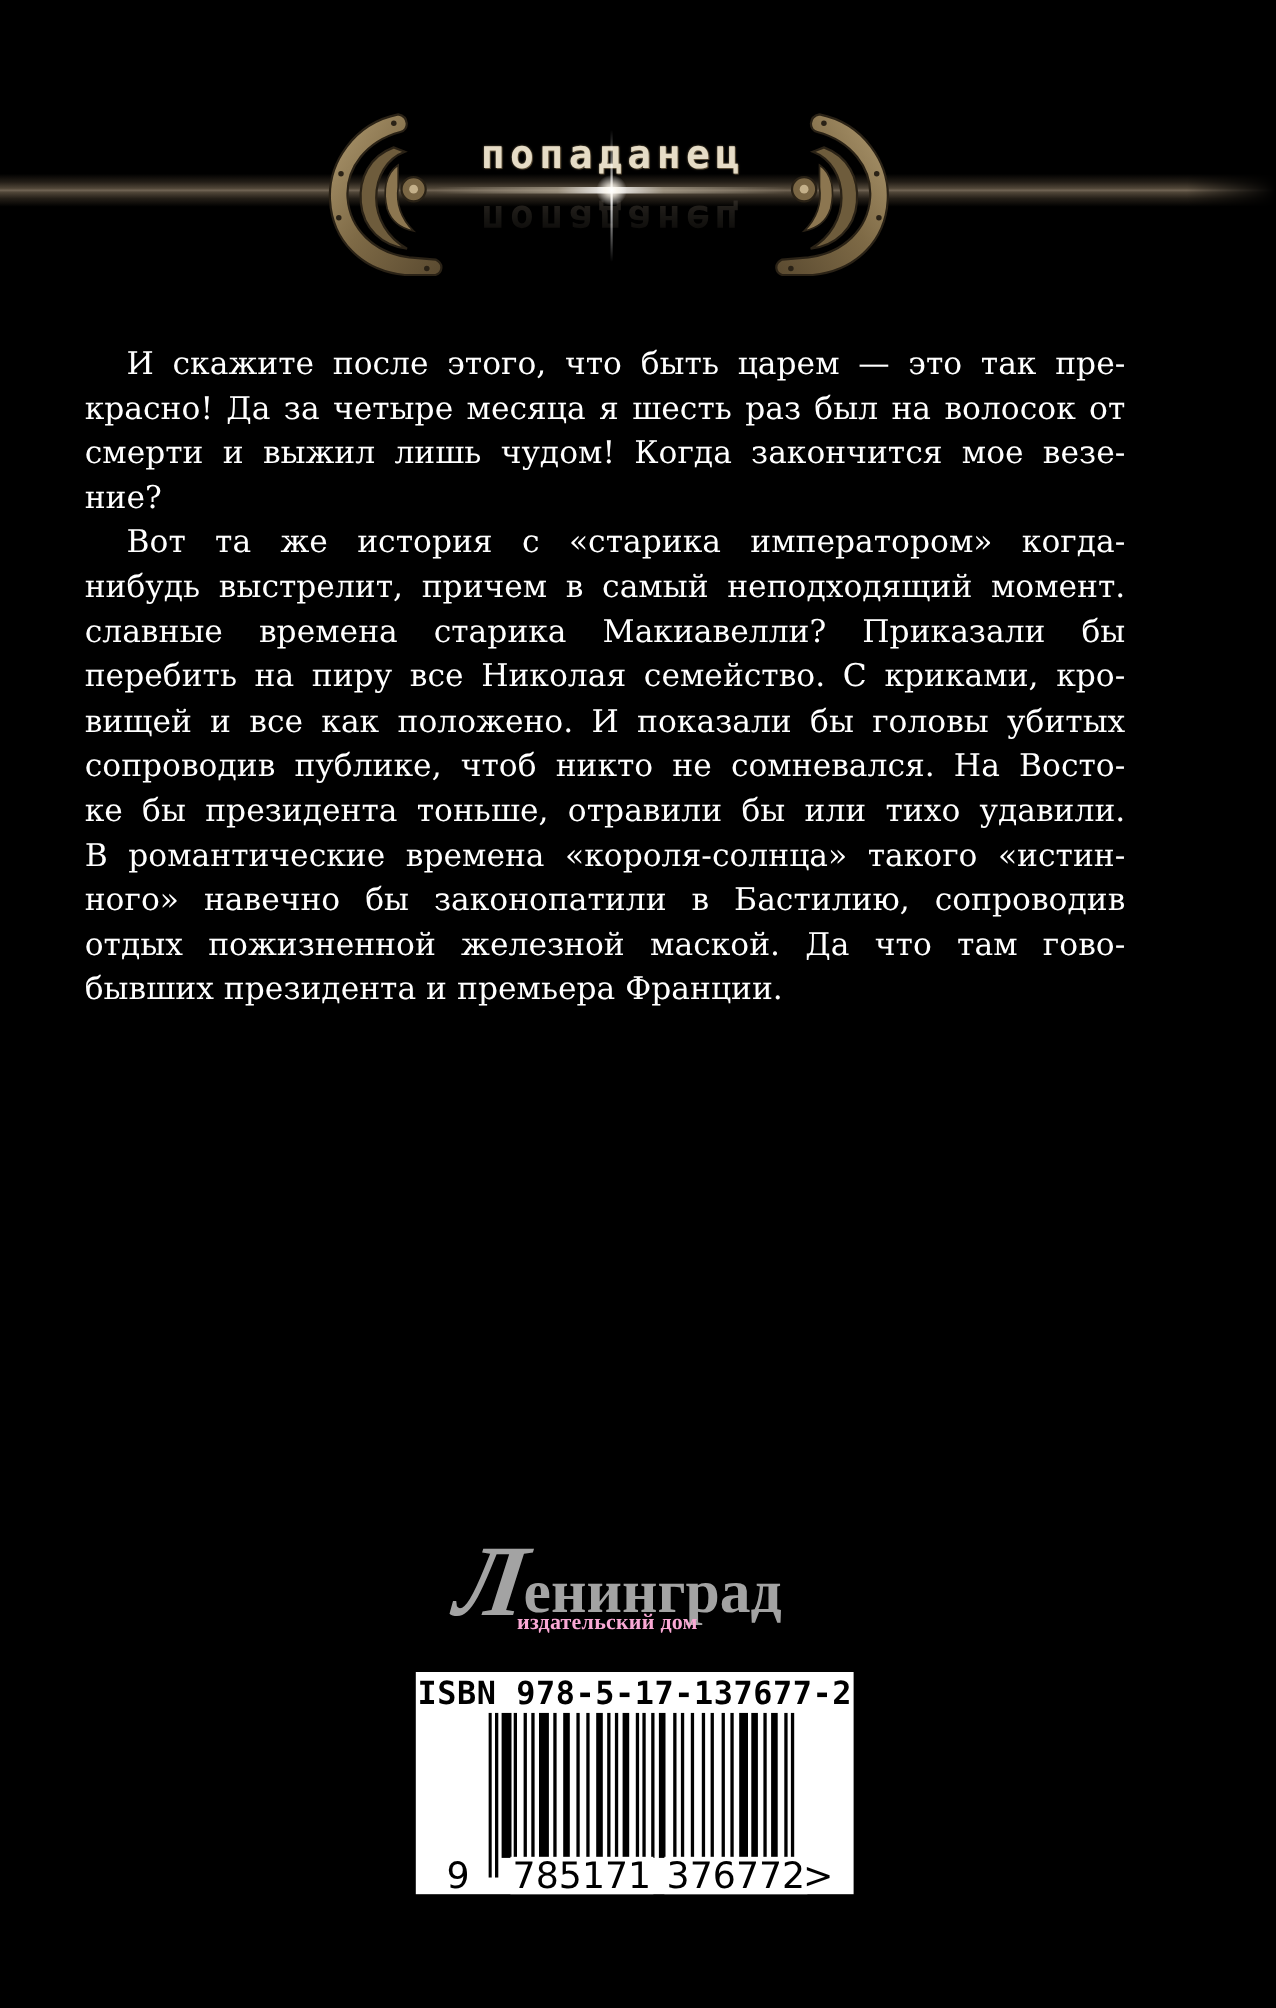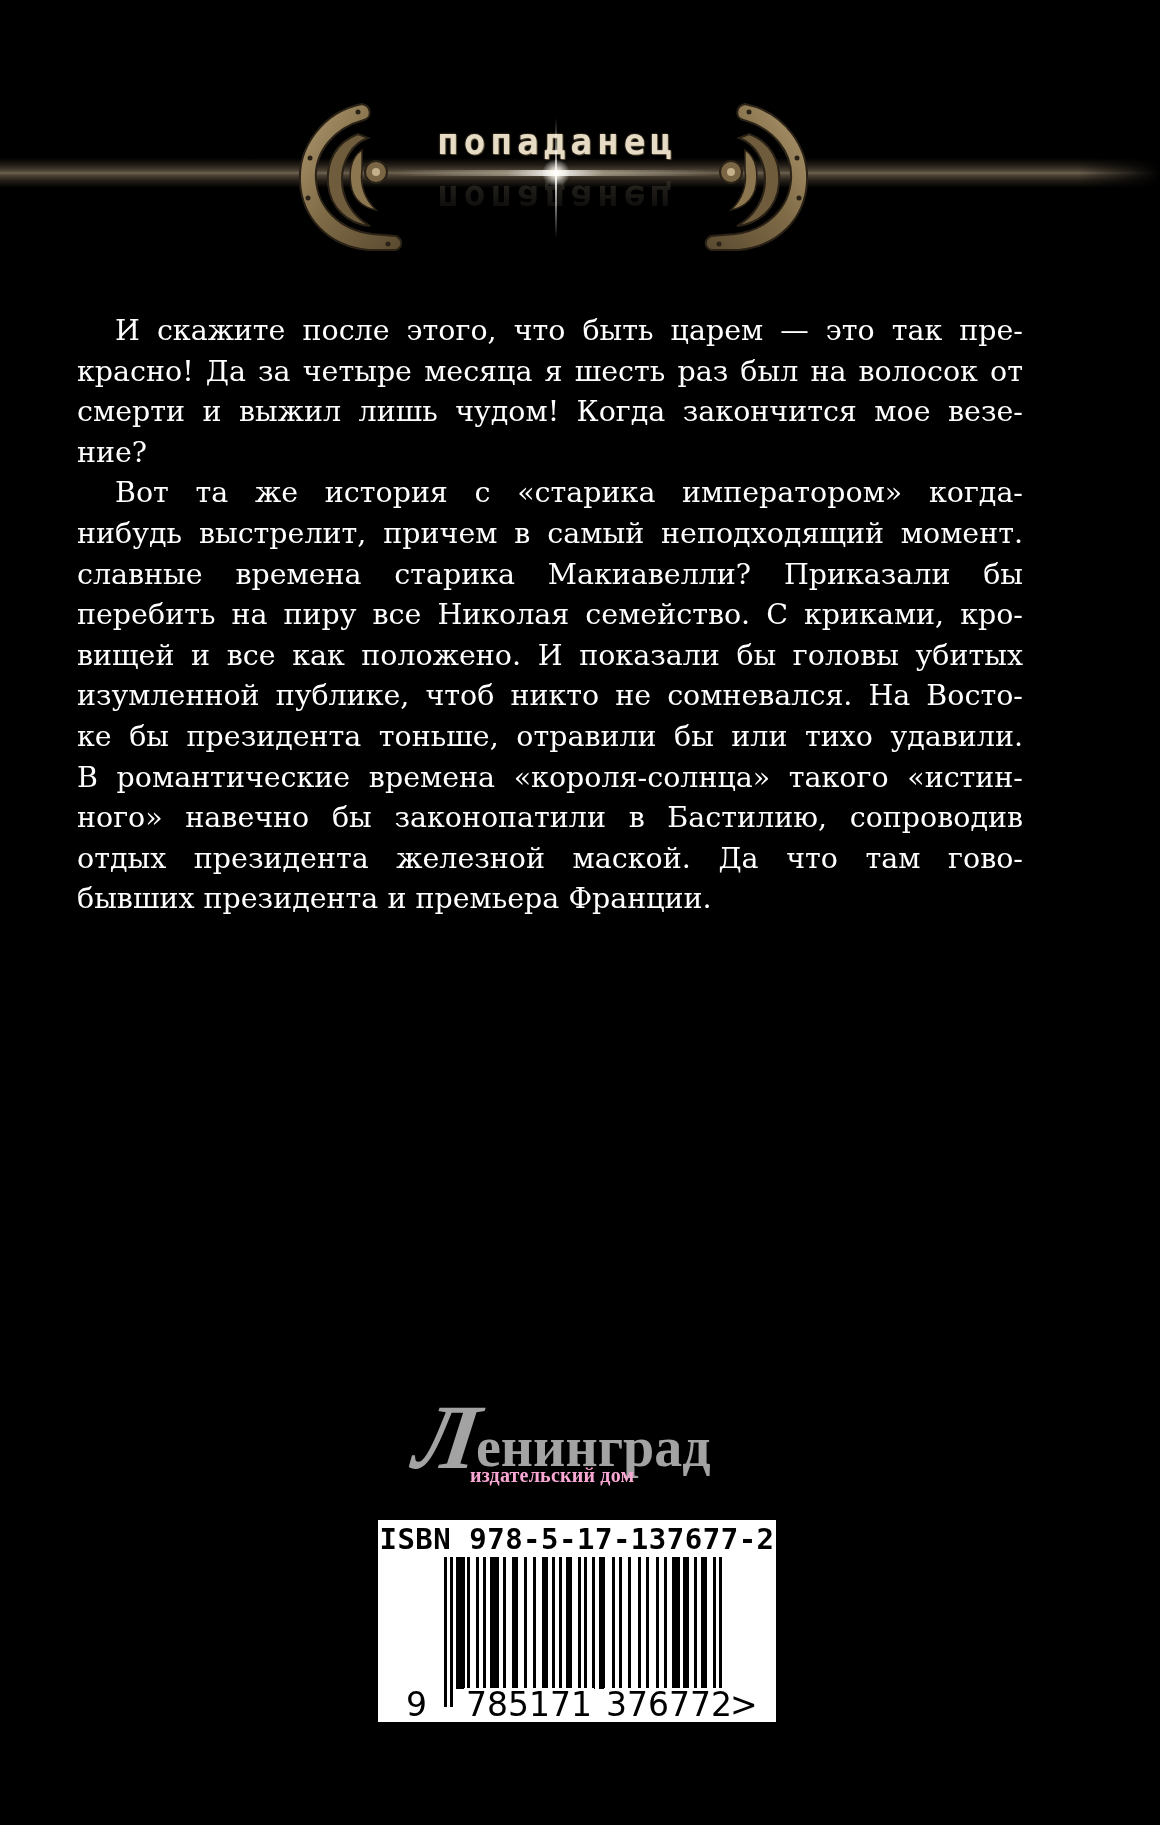--- a/index.html
+++ b/index.html
@@ -279,25 +279,25 @@
 <div class="blurb">
   <span class="line indent">И скажите после этого, что быть царем — это так пре-</span>
   <span class="line">красно! Да за четыре месяца я шесть раз был на волосок от</span>
   <span class="line">смерти и выжил лишь чудом! Когда закончится мое везе-</span>
   <span class="line last">ние?</span>
   <span class="line indent">Вот та же история с «старика императором» когда-</span>
   <span class="line">нибудь выстрелит, причем в самый неподходящий момент.</span>
   <span class="line">славные времена старика Макиавелли? Приказали бы</span>
   <span class="line">перебить на пиру все Николая семейство. С криками, кро-</span>
   <span class="line">вищей и все как положено. И показали бы головы убитых</span>
-  <span class="line">изумленной публике, чтоб никто не сомневался. На Восто-</span>
+  <span class="line">сопроводив публике, чтоб никто не сомневался. На Восто-</span>
   <span class="line">ке бы президента тоньше, отравили бы или тихо удавили.</span>
   <span class="line">В романтические времена «короля-солнца» такого «истин-</span>
   <span class="line">ного» навечно бы законопатили в Бастилию, сопроводив</span>
-  <span class="line">отдых президента железной маской. Да что там гово-</span>
+  <span class="line">отдых пожизненной железной маской. Да что там гово-</span>
   <span class="line last">бывших президента и премьера Франции.</span>
 </div>
 
 <div class="publisher-logo">
   <span class="publisher-initial">Л</span>
   <span class="publisher-name">енинград</span>
   <span class="publisher-sub">издательский дом</span>
 </div>
 
 <div class="barcode-box">

